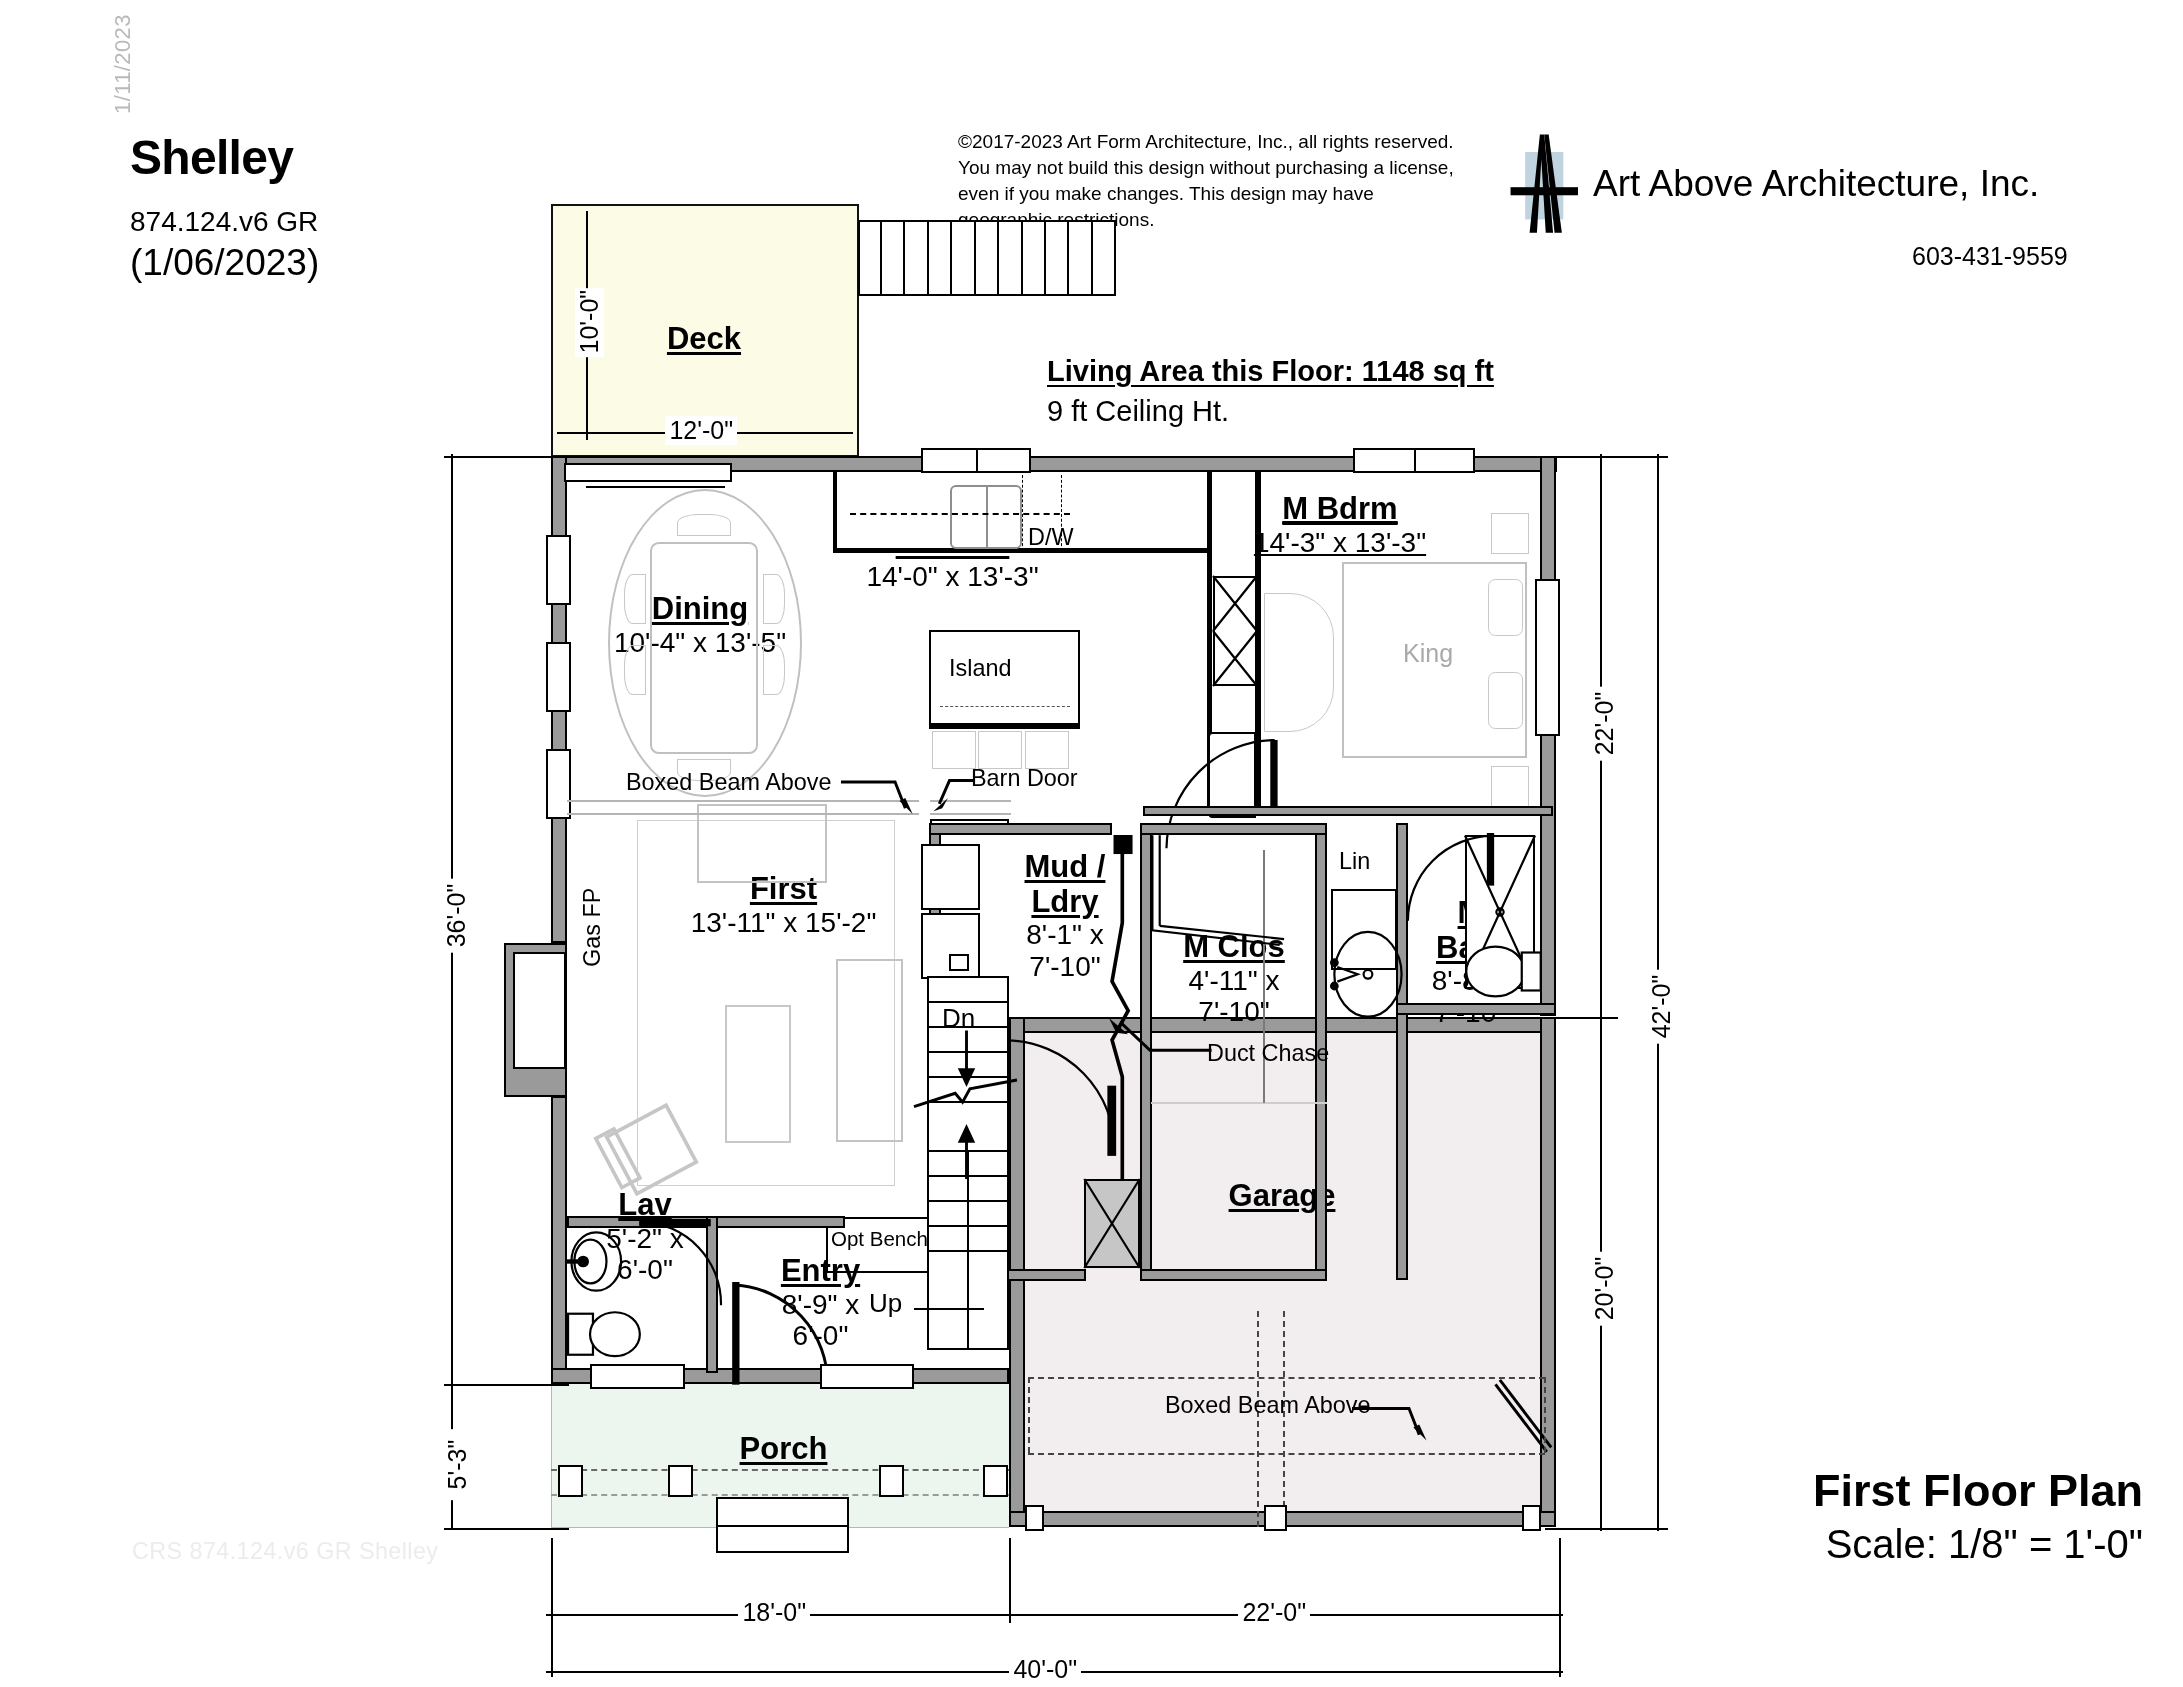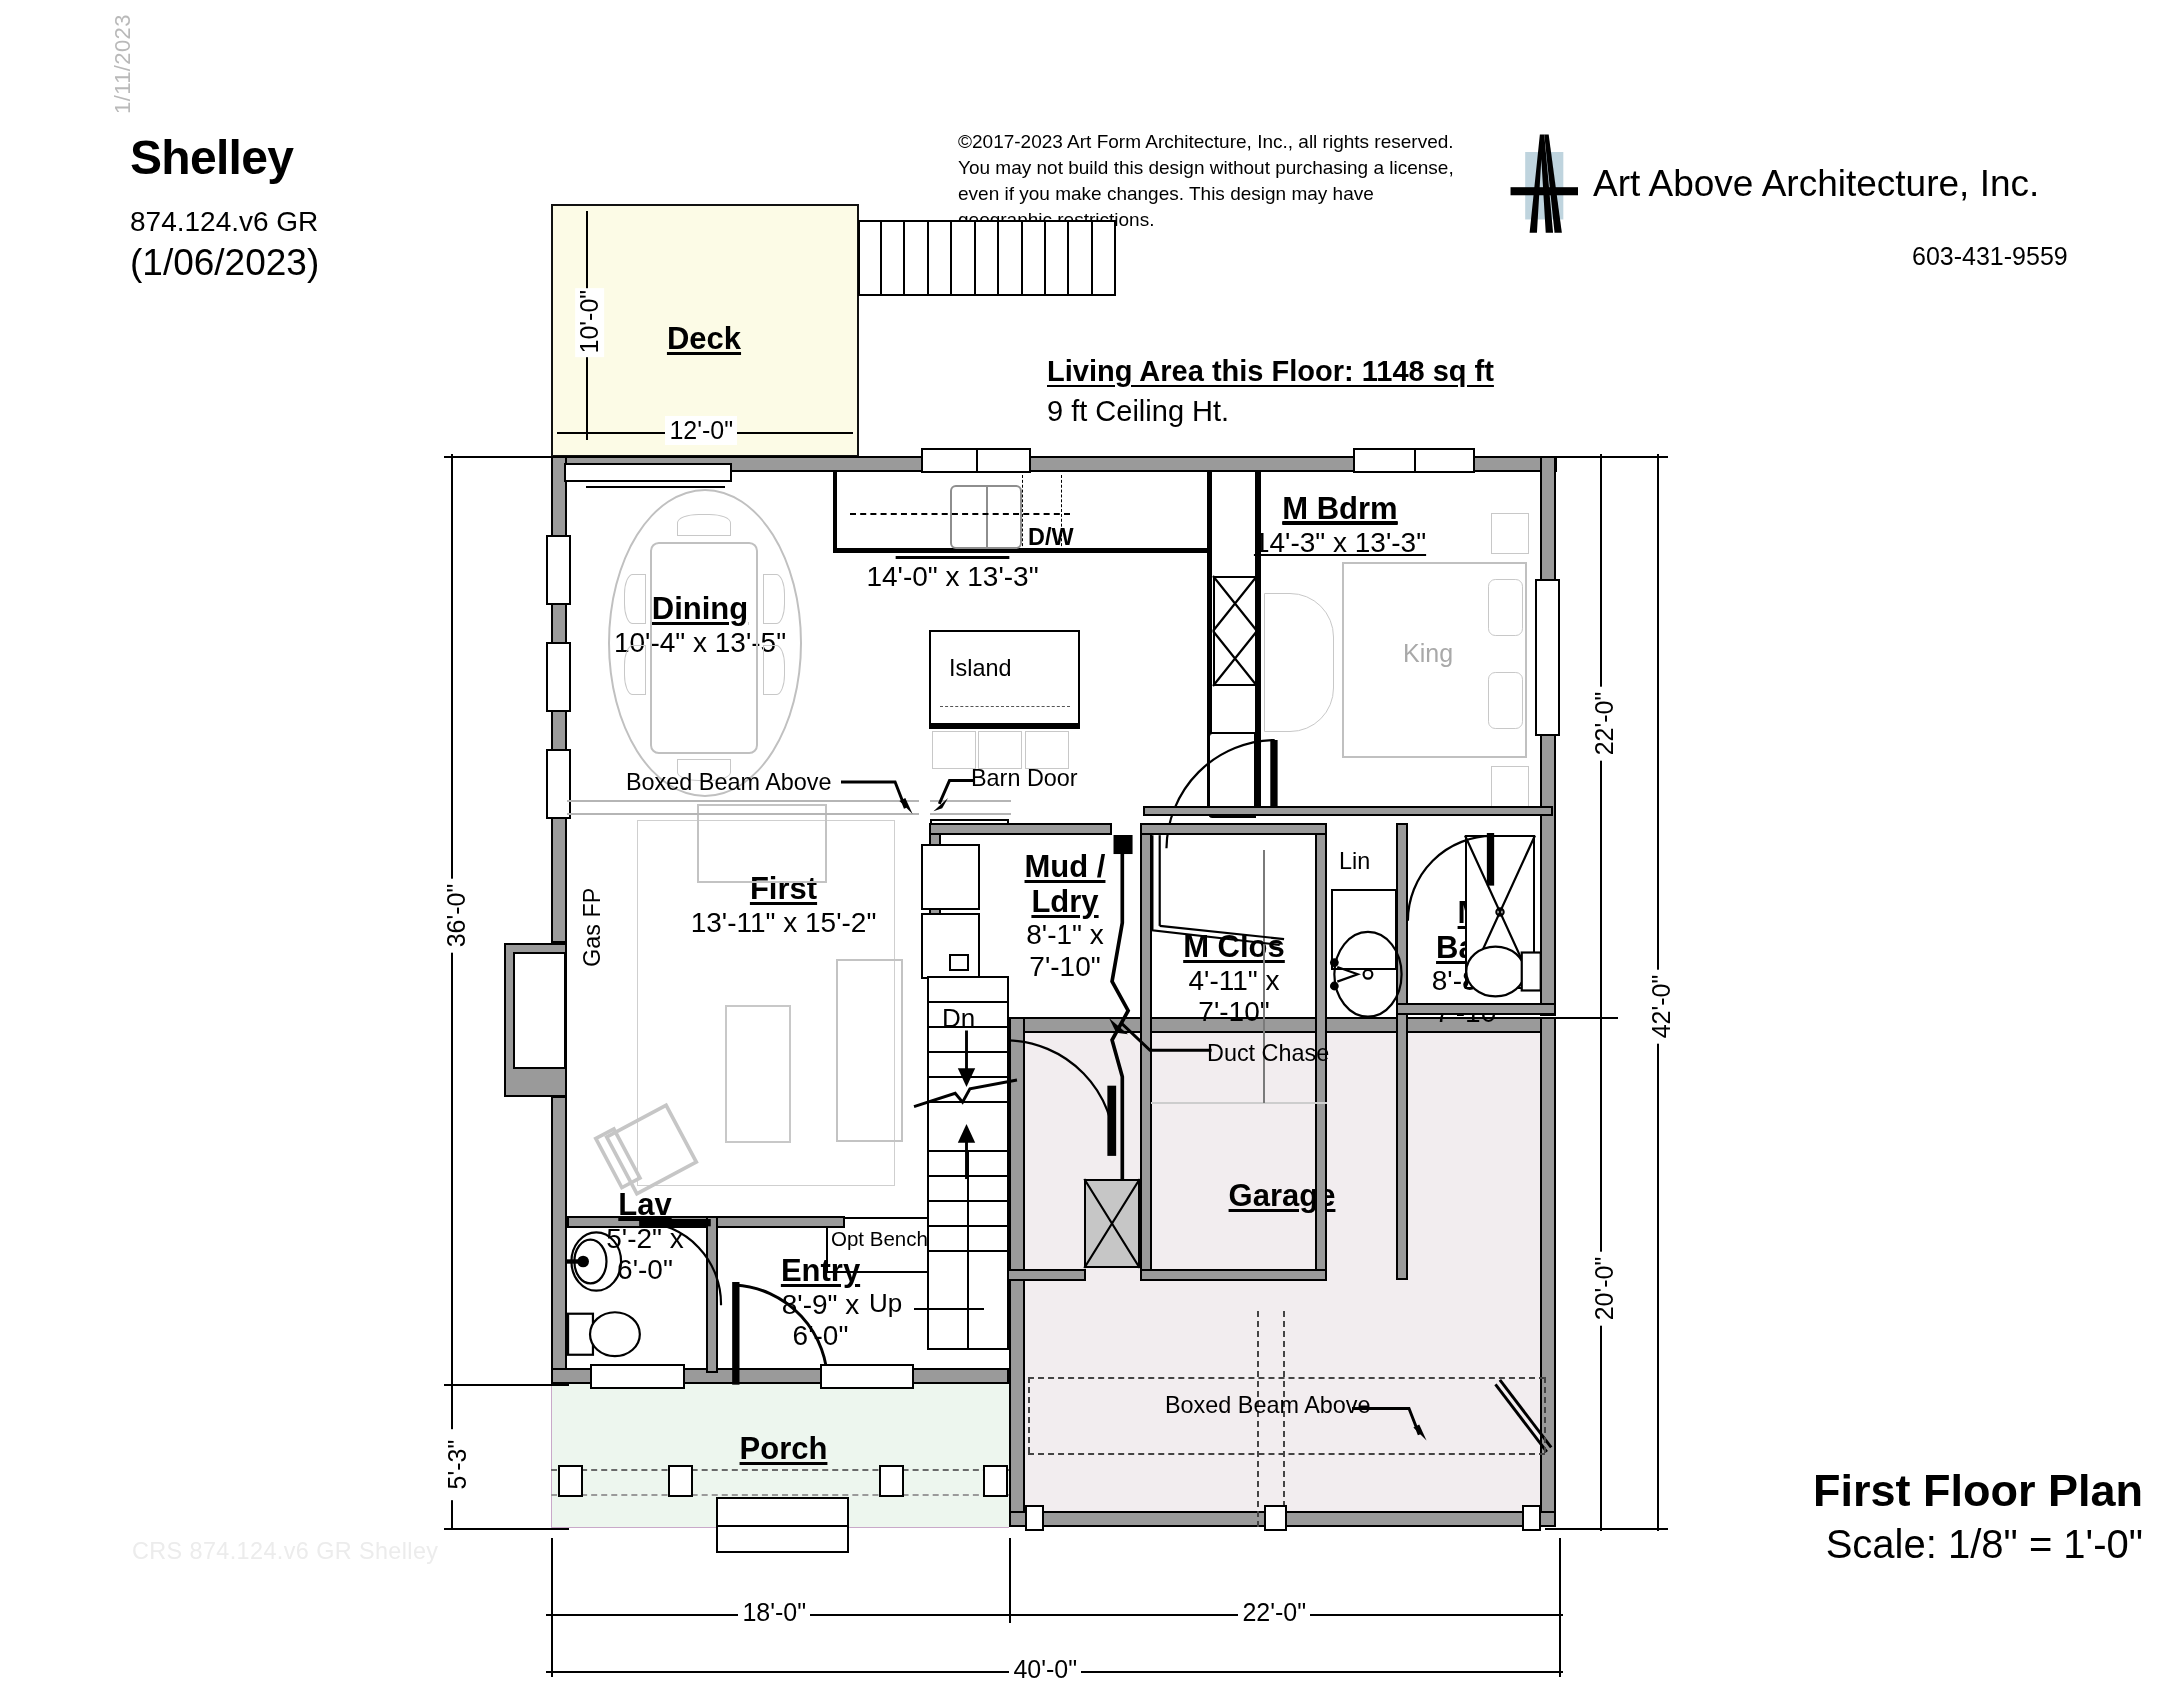--- a/index.html
+++ b/index.html
@@ -27,21 +27,21 @@
   .fill{position:absolute;}
   .wall{position:absolute;background:#9a9a9a;border:2.2px solid #000;box-sizing:border-box;}
   .part{position:absolute;background:#fff;border:2.2px solid #000;box-sizing:border-box;}
   .furn{position:absolute;border:2.2px solid #c0c0c0;box-sizing:border-box;background:transparent;}
   .furnlite{position:absolute;border:1.5px solid #c8c8c8;box-sizing:border-box;}
   .rlabel{position:absolute;text-align:center;line-height:1.12;}
   .rname{font-size:31px;font-weight:bold;text-decoration:underline;text-underline-offset:2.9px;
          white-space:nowrap;}
   .rdim{font-size:28px;white-space:nowrap;}
   .small{font-size:23.4px;white-space:nowrap;}
-  .tiny{font-size:13px;white-space:nowrap;font-weight:bold;}
+  .tiny{font-size:13px;white-space:nowrap;}
   .note{position:absolute;font-size:23.4px;white-space:nowrap;}
   .dimtxt{position:absolute;font-size:25px;white-space:nowrap;background:#fff;padding:0 4.4px;}
   .dimv{position:absolute;font-size:25px;white-space:nowrap;background:#fff;padding:0 3.7px;
         transform:rotate(-90deg);transform-origin:center center;}
   .hline{position:absolute;background:#000;height:1.5px;}
   .vline{position:absolute;background:#000;width:1.5px;}
   .hline3{position:absolute;background:#000;height:2.2px;}
   .vline3{position:absolute;background:#000;width:2.2px;}
   .dash-h{position:absolute;border-top:2.2px dashed #444;}
   .dash-v{position:absolute;border-left:2.2px dashed #444;}

